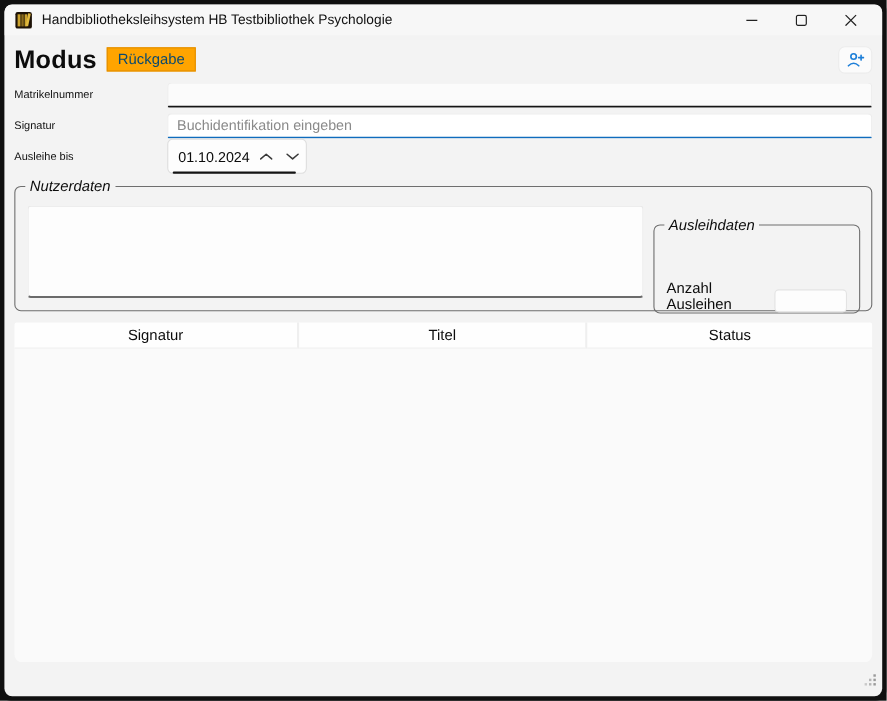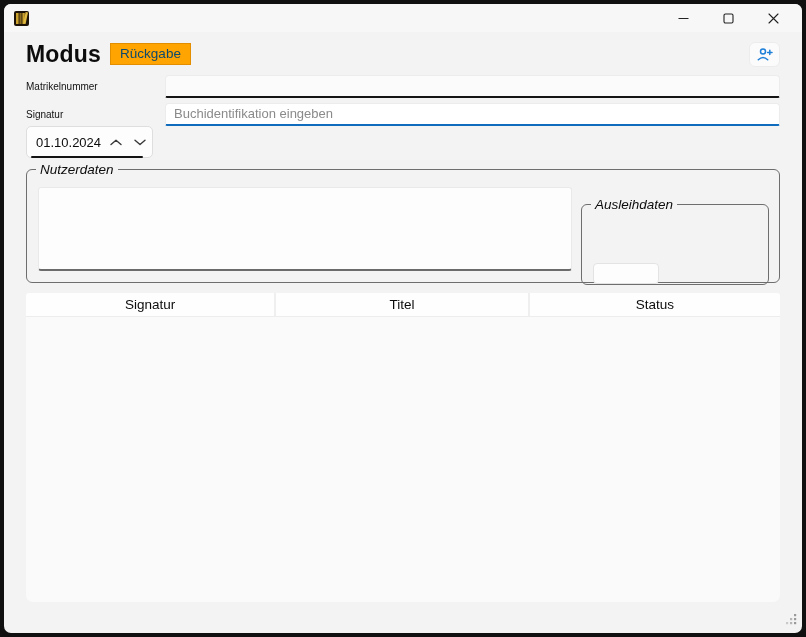--- a/index.html
+++ b/index.html
@@ -47,21 +47,21 @@
     display: flex; align-items: center;
     padding-left: 18px; gap: 38px;
     font-size: 13.5px;
   }
   .menu-item { cursor: default; color: #111; }
 
   
   .content {
     flex: 1;
     display: flex; flex-direction: column;
-    padding: 0 22px;
+    padding: 0 9px;
     min-height: 0;
   }
 
   .modus-row {
     margin-top: 8px; height: 28px;
     display: flex; align-items: center; gap: 9px;
   }
   .modus-title { font-size: 23px; font-weight: 700; letter-spacing: 0.2px; color: #0c0c0c; }
   .mode-badge {
     background: #ffa400;
@@ -202,20 +202,21 @@
     <div class="titlebar">
       <span class="app-icon">
         <svg width="17" height="17" viewBox="0 0 17 17">
           <rect x="1" y="1" width="15" height="15" rx="2" fill="#1d1207"></rect>
           <rect x="3" y="3" width="2.6" height="11" fill="#caa12c"></rect>
           <rect x="6.4" y="3" width="2.2" height="11" fill="#8a6a1c"></rect>
           <rect x="9.4" y="3" width="2.4" height="11" fill="#caa12c"></rect>
           <rect x="11.4" y="2.2" width="2.4" height="11.6" fill="#e0b93f" transform="rotate(12 12.6 8)"></rect>
         </svg>
       </span>
+      <span class="title-text">Handbibliotheksleihsystem HB Testbibliothek Psychologie</span>
       <span class="titlebar-spacer"></span>
       <span class="win-btn">
         <svg width="11" height="11" viewBox="0 0 11 11">
             <line x1="0.5" y1="5.5" x2="10.5" y2="5.5" stroke="#222" stroke-width="1.1"></line>
           </svg>
       </span>
       <span class="win-btn">
         <svg width="11" height="11" viewBox="0 0 11 11">
             <rect x="1" y="1" width="9" height="9" rx="1.4" fill="none" stroke="#222" stroke-width="1.1"></rect>
           </svg>
@@ -250,20 +251,21 @@
           <input class="textbox" type="text" value="" style="">
         </div>
 
 
         <div class="form-row">
           <span class="form-label">Signatur</span>
           <input class="textbox focused" type="text" placeholder="Buchidentifikation eingeben" style="">
         </div>
 
         <div class="form-row">
+          <span class="form-label">Ausleihe bis</span>
           <div class="date-spinner">
             <span class="date-value">01.10.2024</span>
             <span class="spin-btn">
               <svg width="12" height="7" viewBox="0 0 12 7">
                   <path d="M1 5.5 L6 1.2 L11 5.5" fill="none" stroke="#3a3a3a" stroke-width="1.4" stroke-linecap="round" stroke-linejoin="round"></path>
                 </svg>
             </span>
             <span class="spin-btn">
               <svg width="12" height="7" viewBox="0 0 12 7">
                   <path d="M1 1.2 L6 5.5 L11 1.2" fill="none" stroke="#3a3a3a" stroke-width="1.4" stroke-linecap="round" stroke-linejoin="round"></path>
@@ -272,20 +274,21 @@
             <span class="date-underline"></span>
           </div>
         </div>
       </div>
 
       <div class="groupbox nutzerdaten-box">
         <span class="groupbox-label">Nutzerdaten</span>
         <textarea class="user-textarea" readonly="" style=""></textarea>
         <div class="groupbox ausleihdaten-box">
           <span class="groupbox-label">Ausleihdaten</span>
+          <span class="anzahl-label">Anzahl Ausleihen</span>
           <input class="anzahl-input" type="text" value="" style="">
         </div>
       </div>
 
       <div class="table-wrap">
         <div class="table-header">
           <div class="th-cell">Signatur</div>
           <div class="th-cell">Titel</div>
           <div class="th-cell">Status</div>
         </div>

